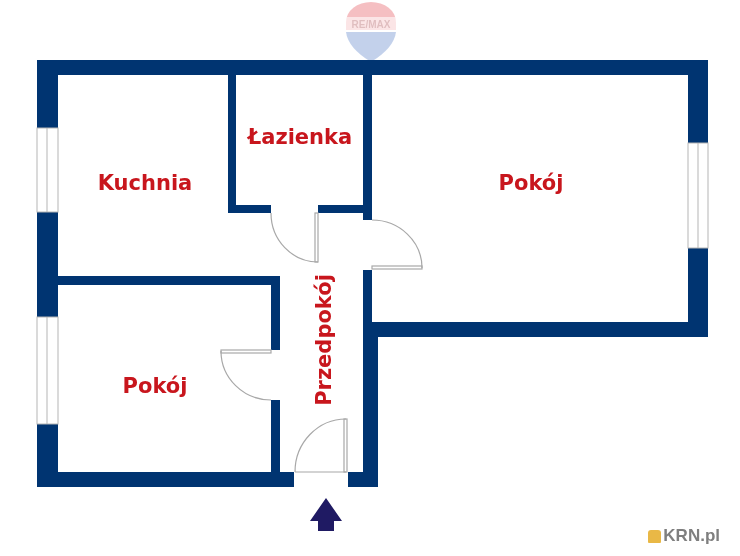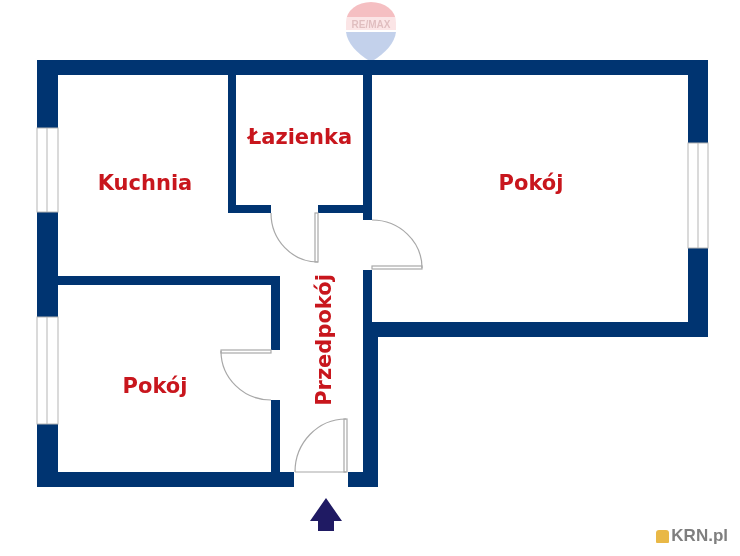--- a/index.html
+++ b/index.html
@@ -1,20 +1,20 @@
 <!DOCTYPE html>
 <html><head>
   <meta charset="utf-8">
   <style>
     html, body { margin: 0; padding: 0; background: #ffffff; }
     body { width: 740px; height: 556px; position: relative; overflow: hidden; font-family: "Liberation Sans", sans-serif; }
     svg { position: absolute; left: 0; top: 0; }
     .room-label { font-family: "DejaVu Sans", sans-serif; font-weight: bold; font-size: 21px; fill: #c8161d; }
     .watermark { font-family: "Liberation Sans", sans-serif; font-weight: bold; }
-    .krn { position: absolute; right: 12px; bottom: 10px; font-family: "Liberation Sans", sans-serif; font-size: 17px; font-weight: bold; color: #7f7f7f; display: flex; align-items: center; gap: 2px; }
+    .krn { position: absolute; right: 20px; bottom: 10px; font-family: "Liberation Sans", sans-serif; font-size: 17px; font-weight: bold; color: #7f7f7f; display: flex; align-items: center; gap: 2px; }
     .krn .house { width: 13px; height: 13px; background: #e9b846; border-radius: 3px 3px 1px 1px; display: inline-block; }
   </style>
 </head>
 <body>
 
 <svg width="740" height="556" viewBox="0 0 740 556">
 
   <g opacity="0.3">
     <path d="M346,22 A25,20 0 0 1 396,22 L396,30 L346,30 Z" fill="#e0303a"></path>
     <rect x="346" y="17" width="50" height="14" fill="#ffffff" opacity="0.6"></rect>

